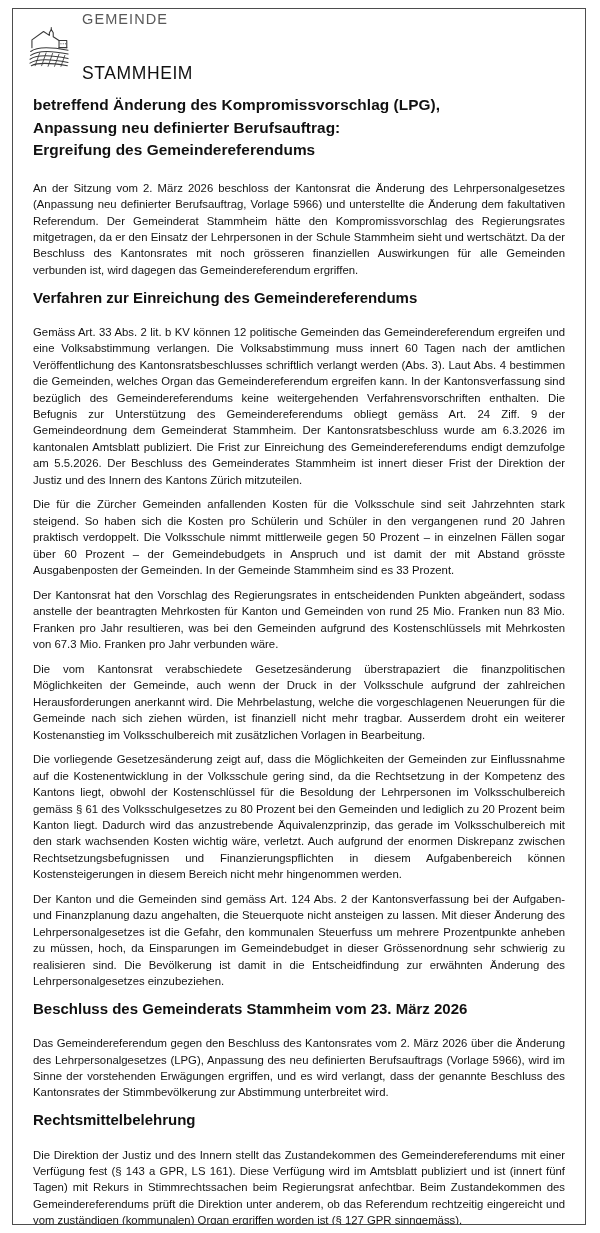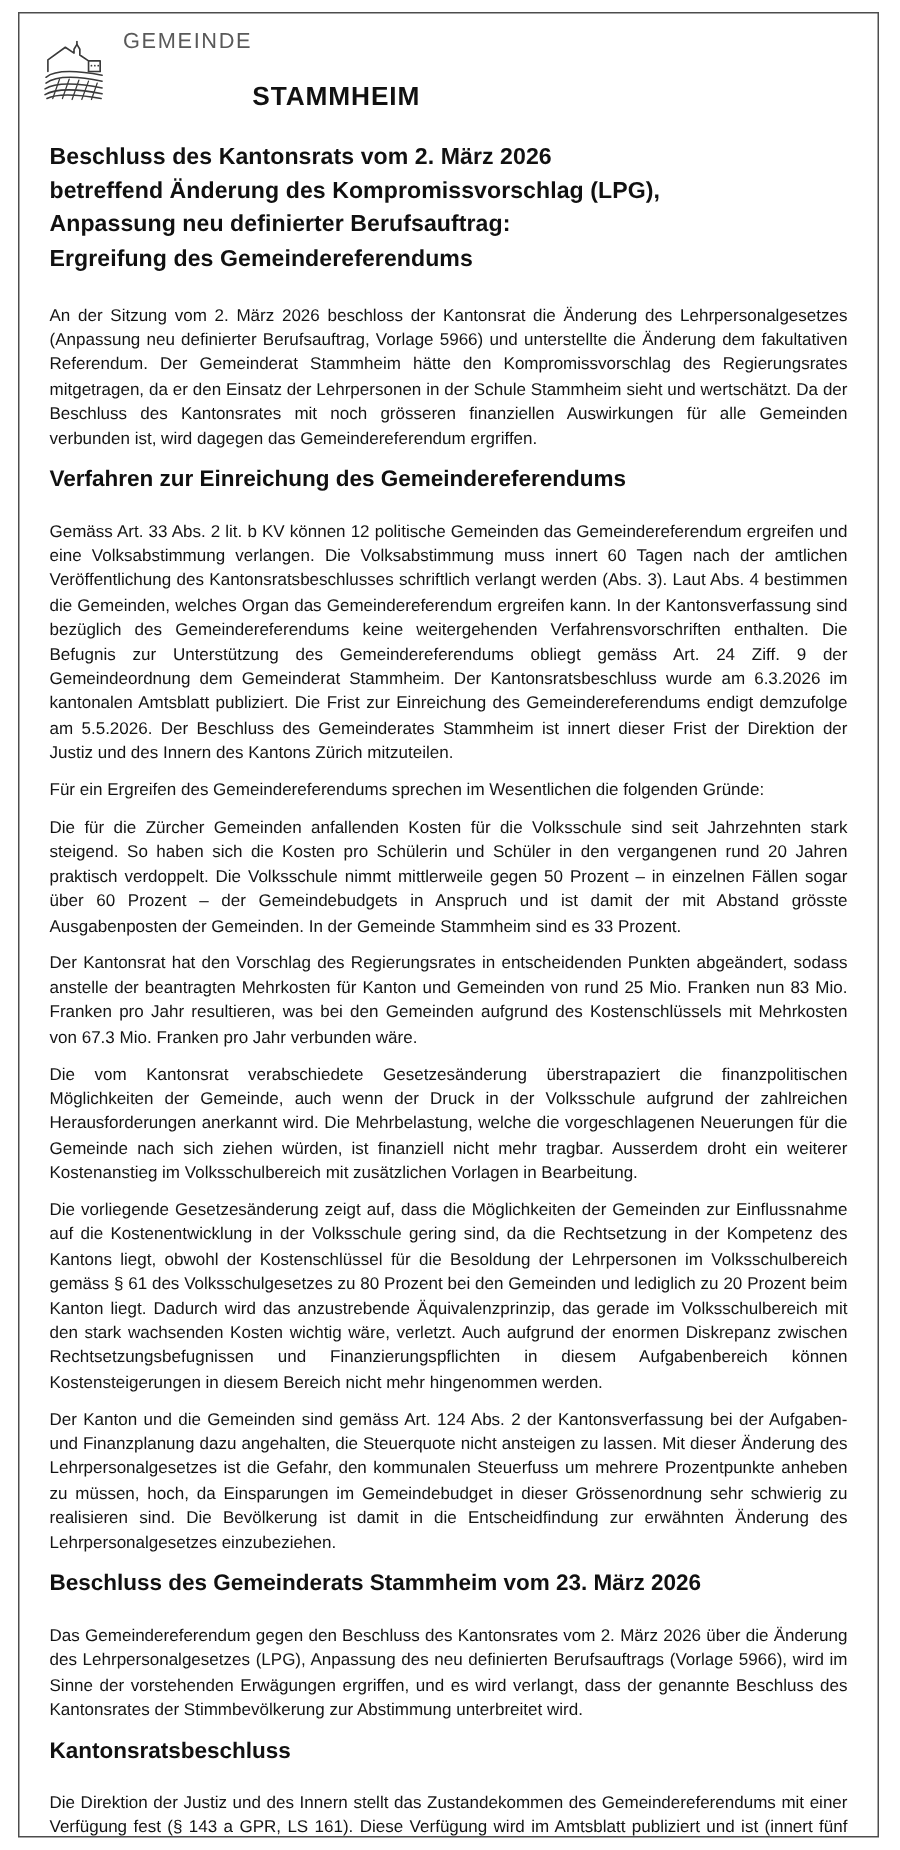--- a/index.html
+++ b/index.html
@@ -44,36 +44,36 @@
     box-sizing: border-box;
   }
   .brand-logo {
     width: 42px;
     height: 40px;
     flex: 0 0 42px;
     display: block;
   }
   .brand-text {
     display: flex;
-    flex-direction: row;
+    flex-direction: column;
     justify-content: center;
     line-height: 1;
   }
   .brand-line1 {
     font-size: 14.5px;
     letter-spacing: 1.1px;
     color: #595959;
     font-weight: 400;
     margin-bottom: 3px;
   }
   .brand-line2 {
     font-size: 17.5px;
     letter-spacing: 0.6px;
     color: #111111;
-    font-weight: bold;
+    font-weight: normal;
     margin-top: 35px;
   }
 
   
   .doc-title {
     margin: 23px 0 0 10px;
     font-size: 15.4px;
     font-weight: bold;
     line-height: 1.47;
     color: #111111;
@@ -145,42 +145,40 @@
           </g>
         </svg>
       </span>
       <span class="brand-text">
         <span class="brand-line1">GEMEINDE</span>
         <span class="brand-line2">STAMMHEIM</span>
       </span>
     </div>
 
     <h1 class="doc-title">
-      <span class="tl">Beschluss des Kantonsrats vom 2. März 2026</span>
       <span class="tl">betreffend Änderung des Kompromissvorschlag (LPG),</span>
       <span class="tl">Anpassung neu definierter Berufsauftrag:</span>
       <span class="tl">Ergreifung des Gemeindereferendums</span>
     </h1>
 
     <div class="body-area">
 
       <p class="para">An der Sitzung vom 2. März 2026 beschloss der Kantonsrat die Änderung des Lehrpersonalgesetzes (Anpassung neu definierter Berufsauftrag, Vorlage 5966) und unterstellte die Änderung dem fakultativen Referendum. Der Gemeinderat Stammheim hätte den Kompromissvorschlag des Regierungsrates mitgetragen, da er den Einsatz der Lehrpersonen in der Schule Stammheim sieht und wertschätzt. Da der Beschluss des Kantonsrates mit noch grösseren finanziellen Auswirkungen für alle Gemeinden verbunden ist, wird dagegen das Gemeindereferendum ergriffen.</p>
 
       <h2 class="section-head">Verfahren zur Einreichung des Gemeindereferendums</h2>
       <p class="para">Gemäss Art. 33 Abs. 2 lit. b KV können 12 politische Gemeinden das Gemeindereferendum ergreifen und eine Volksabstimmung verlangen. Die Volksabstimmung muss innert 60 Tagen nach der amtlichen Veröffentlichung des Kantonsratsbeschlusses schriftlich verlangt werden (Abs. 3). Laut Abs. 4 bestimmen die Gemeinden, welches Organ das Gemeindereferendum ergreifen kann. In der Kantonsverfassung sind bezüglich des Gemeindereferendums keine weitergehenden Verfahrensvorschriften enthalten. Die Befugnis zur Unterstützung des Gemeindereferendums obliegt gemäss Art. 24 Ziff. 9 der Gemeindeordnung dem Gemeinderat Stammheim. Der Kantonsratsbeschluss wurde am 6.3.2026 im kantonalen Amtsblatt publiziert. Die Frist zur Einreichung des Gemeindereferendums endigt demzufolge am 5.5.2026. Der Beschluss des Gemeinderates Stammheim ist innert dieser Frist der Direktion der Justiz und des Innern des Kantons Zürich mitzuteilen.</p>
 
-      <p class="para">Für ein Ergreifen des Gemeindereferendums sprechen im Wesentlichen die folgenden Gründe:</p>
       <p class="para">Die für die Zürcher Gemeinden anfallenden Kosten für die Volksschule sind seit Jahrzehnten stark steigend. So haben sich die Kosten pro Schülerin und Schüler in den vergangenen rund 20 Jahren praktisch verdoppelt. Die Volksschule nimmt mittlerweile gegen 50 Prozent – in einzelnen Fällen sogar über 60 Prozent – der Gemeindebudgets in Anspruch und ist damit der mit Abstand grösste Ausgabenposten der Gemeinden. In der Gemeinde Stammheim sind es 33 Prozent.</p>
       <p class="para">Der Kantonsrat hat den Vorschlag des Regierungsrates in entscheidenden Punkten abgeändert, sodass anstelle der beantragten Mehrkosten für Kanton und Gemeinden von rund 25 Mio. Franken nun 83 Mio. Franken pro Jahr resultieren, was bei den Gemeinden aufgrund des Kostenschlüssels mit Mehrkosten von 67.3 Mio. Franken pro Jahr verbunden wäre.</p>
       <p class="para">Die vom Kantonsrat verabschiedete Gesetzesänderung überstrapaziert die finanzpolitischen Möglichkeiten der Gemeinde, auch wenn der Druck in der Volksschule aufgrund der zahlreichen Herausforderungen anerkannt wird. Die Mehrbelastung, welche die vorgeschlagenen Neuerungen für die Gemeinde nach sich ziehen würden, ist finanziell nicht mehr tragbar. Ausserdem droht ein weiterer Kostenanstieg im Volksschulbereich mit zusätzlichen Vorlagen in Bearbeitung.</p>
       <p class="para">Die vorliegende Gesetzesänderung zeigt auf, dass die Möglichkeiten der Gemeinden zur Einflussnahme auf die Kostenentwicklung in der Volksschule gering sind, da die Rechtsetzung in der Kompetenz des Kantons liegt, obwohl der Kostenschlüssel für die Besoldung der Lehrpersonen im Volksschulbereich gemäss § 61 des Volksschulgesetzes zu 80 Prozent bei den Gemeinden und lediglich zu 20 Prozent beim Kanton liegt. Dadurch wird das anzustrebende Äquivalenzprinzip, das gerade im Volksschulbereich mit den stark wachsenden Kosten wichtig wäre, verletzt. Auch aufgrund der enormen Diskrepanz zwischen Rechtsetzungsbefugnissen und Finanzierungspflichten in diesem Aufgabenbereich können Kostensteigerungen in diesem Bereich nicht mehr hingenommen werden.</p>
       <p class="para">Der Kanton und die Gemeinden sind gemäss Art. 124 Abs. 2 der Kantonsverfassung bei der Aufgaben- und Finanzplanung dazu angehalten, die Steuerquote nicht ansteigen zu lassen. Mit dieser Änderung des Lehrpersonalgesetzes ist die Gefahr, den kommunalen Steuerfuss um mehrere Prozentpunkte anheben zu müssen, hoch, da Einsparungen im Gemeindebudget in dieser Grössenordnung sehr schwierig zu realisieren sind. Die Bevölkerung ist damit in die Entscheidfindung zur erwähnten Änderung des Lehrpersonalgesetzes einzubeziehen.</p>
 
       <h2 class="section-head">Beschluss des Gemeinderats Stammheim vom 23. März 2026</h2>
       <p class="para">Das Gemeindereferendum gegen den Beschluss des Kantonsrates vom 2. März 2026 über die Änderung des Lehrpersonalgesetzes (LPG), Anpassung des neu definierten Berufsauftrags (Vorlage 5966), wird im Sinne der vorstehenden Erwägungen ergriffen, und es wird verlangt, dass der genannte Beschluss des Kantonsrates der Stimmbevölkerung zur Abstimmung unterbreitet wird.</p>
 
-      <h2 class="section-head">Kantonsratsbeschluss</h2>
+      <h2 class="section-head">Rechtsmittelbelehrung</h2>
       <p class="para">Die Direktion der Justiz und des Innern stellt das Zustandekommen des Gemeindereferendums mit einer Verfügung fest (§ 143 a GPR, LS 161). Diese Verfügung wird im Amtsblatt publiziert und ist (innert fünf Tagen) mit Rekurs in Stimmrechtssachen beim Regierungsrat anfechtbar. Beim Zustandekommen des Gemeindereferendums prüft die Direktion unter anderem, ob das Referendum rechtzeitig eingereicht und vom zuständigen (kommunalen) Organ ergriffen worden ist (§ 127 GPR sinngemäss).</p>
 
     </div>
 
   </div>
 </div>
 
 </body></html>

